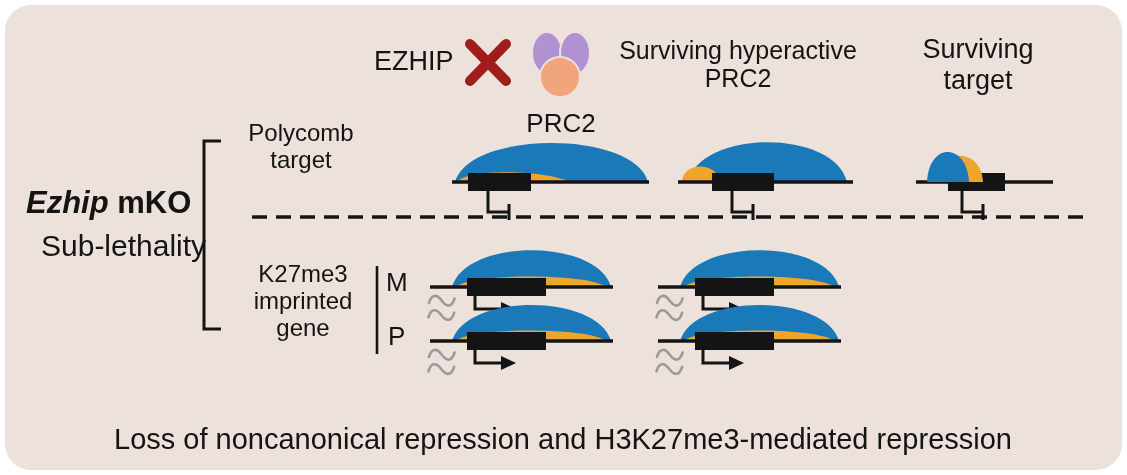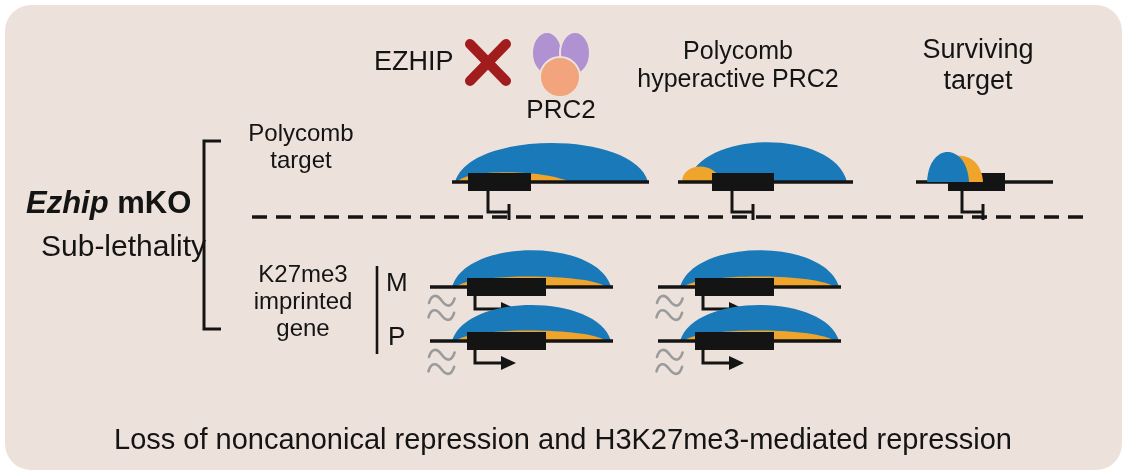--- a/index.html
+++ b/index.html
@@ -27,21 +27,21 @@
   .redx  { stroke:var(--red); stroke-width:10; stroke-linecap:round; }
   .bracket { stroke:var(--ink); stroke-width:3; fill:none; }
   .dash  { stroke:var(--ink); stroke-width:3.4; stroke-dasharray:15 9; }
   .vline { stroke:var(--ink); stroke-width:2.6; }
   .squiggle { stroke:var(--gray); stroke-width:2.6; fill:none; stroke-linecap:round; }
 
   
   .txt { position:absolute; line-height:1.13; color:var(--ink); }
   .center { transform:translateX(-50%); text-align:center; }
   .t-ezhip     { left:374px; top:46px;  font-size:27px; }
-  .t-prc2      { left:561px; top:95px;  font-size:26px; }
+  .t-prc2      { left:561px; top:109px;  font-size:26px; }
   .t-unleashed { left:738px; top:36px;  width:240px; font-size:25px; }
   .t-surviving { left:978px; top:34px;  width:160px; font-size:27px; }
   .t-title     { left:26px;  top:185px; font-size:31px; font-weight:bold; }
   .t-title .it { font-style:italic; }
   .t-sub       { left:32px;  top:229px; font-size:30px;margin-left:9px; }
   .t-polycomb  { left:301px; top:119px; width:130px; font-size:24px;text-align:center; }
   .t-imprinted { left:303px; top:260px; width:122px; font-size:24px; }
   .t-m         { left:386px; top:268px; font-size:26px; }
   .t-p         { left:388px; top:322px; font-size:26px; }
   .t-caption   { left:563px; top:423px; width:1010px; font-size:29px; }
@@ -145,21 +145,21 @@
     <polygon class="gene" points="729,356 744,363 729,370"></polygon>
     <g transform="translate(657,357) rotate(-10)">
       <path class="squiggle" d="M0,0 c4,-8 9,-8 13,0 c4,8 9,8 13,0"></path>
       <path class="squiggle" d="M-3,14 c4,-8 9,-8 13,0 c4,8 9,8 13,0"></path>
     </g>
   </g>
 </svg>
 
 <div class="txt t-ezhip">EZHIP</div>
 <div class="txt t-prc2 center">PRC2</div>
-<div class="txt t-unleashed center">Polycomb hyperactive PRC2</div>
+<div class="txt t-unleashed center">Surviving hyperactive PRC2</div>
 <div class="txt t-surviving center">Surviving target</div>
 
 <div class="txt t-title"><span class="it">Ezhip</span><span> mKO</span></div>
 <div class="txt t-sub">Sub-lethality</div>
 
 <div class="txt t-polycomb center">Polycomb target</div>
 <div class="txt t-imprinted center">K27me3 imprinted gene</div>
 <div class="txt t-m">M</div>
 <div class="txt t-p">P</div>
 

